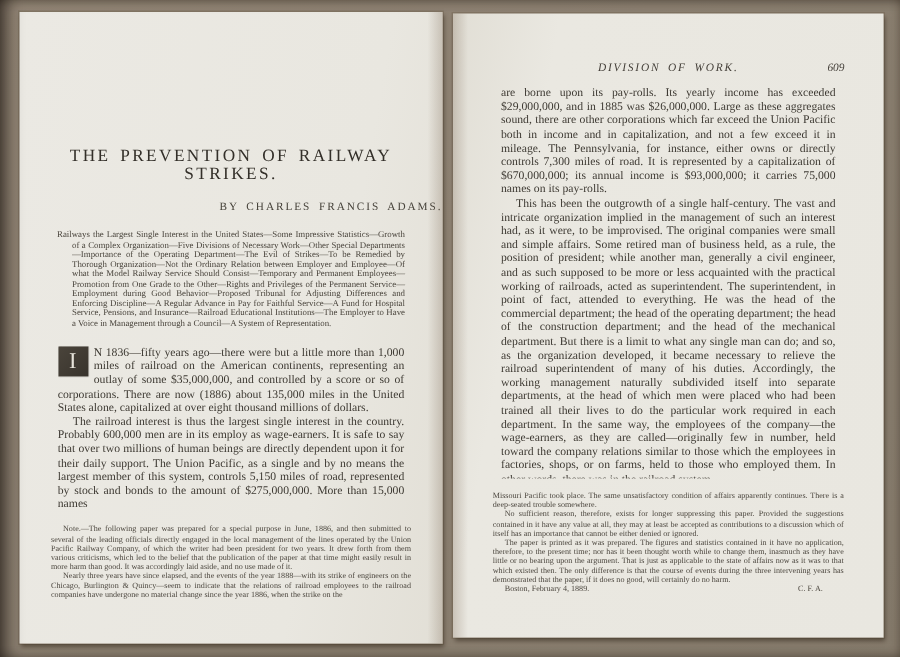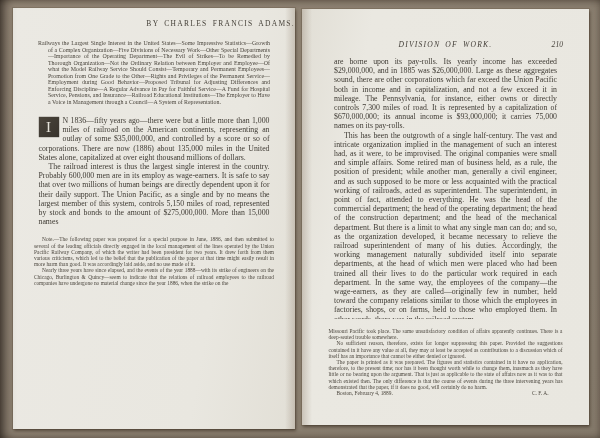--- a/index.html
+++ b/index.html
@@ -86,36 +86,37 @@
   
   .page-left::after{content:"";position:absolute;right:0;top:0;bottom:0;width:10px;
     background:linear-gradient(to right,rgba(120,100,80,0),rgba(120,100,80,.28));pointer-events:none;}
   .page-right::after{content:"";position:absolute;left:0;top:0;bottom:0;width:10px;
     background:linear-gradient(to left,rgba(120,100,80,0),rgba(120,100,80,.28));pointer-events:none;}
 </style>
 </head>
 <body>
 
 <div class="page page-left">
+  <div class="title">THE PREVENTION OF RAILWAY STRIKES.</div>
   <div class="byline">BY CHARLES FRANCIS ADAMS.</div>
   <div class="summary">Railways the Largest Single Interest in the United States—Some Impressive Statistics—Growth of a Complex Organization—Five Divisions of Necessary Work—Other Special Departments—Importance of the Operating Department—The Evil of Strikes—To be Remedied by Thorough Organization—Not the Ordinary Relation between Employer and Employee—Of what the Model Railway Service Should Consist—Temporary and Permanent Employees—Promotion from One Grade to the Other—Rights and Privileges of the Permanent Service—Employment during Good Behavior—Proposed Tribunal for Adjusting Differences and Enforcing Discipline—A Regular Advance in Pay for Faithful Service—A Fund for Hospital Service, Pensions, and Insurance—Railroad Educational Institutions—The Employer to Have a Voice in Management through a Council—A System of Representation.</div>
   <div class="bodytext">
     <p><span class="dropcap">I</span><span>N 1836—fifty years ago—there were but a little more than 1,000 miles of railroad on the American continents, representing an outlay of some $35,000,000, and controlled by a score or so of corporations.  There are now (1886) about 135,000 miles in the United States alone, capitalized at over eight thousand millions of dollars.</span></p>
     <p class="indent">The railroad interest is thus the largest single interest in the country.  Probably 600,000 men are in its employ as wage-earners.  It is safe to say that over two millions of human beings are directly dependent upon it for their daily support.  The Union Pacific, as a single and by no means the largest member of this system, controls 5,150 miles of road, represented by stock and bonds to the amount of $275,000,000.  More than 15,000 names</p>
   </div>
   <div class="footnote">
     <p>Note.—The following paper was prepared for a special purpose in June, 1886, and then submitted to several of the leading officials directly engaged in the local management of the lines operated by the Union Pacific Railway Company, of which the writer had been president for two years.  It drew forth from them various criticisms, which led to the belief that the publication of the paper at that time might easily result in more harm than good.  It was accordingly laid aside, and no use made of it.</p>
     <p>Nearly three years have since elapsed, and the events of the year 1888—with its strike of engineers on the Chicago, Burlington &amp; Quincy—seem to indicate that the relations of railroad employees to the railroad companies have undergone no material change since the year 1886, when the strike on the</p>
   </div>
 </div>
 
 <div class="page page-right">
   <div class="runhead">
     <span class="rh-title">DIVISION OF WORK.</span>
-    <span class="rh-page">210</span>
+    <span class="rh-page">609</span>
   </div>
   <div class="bodytext-r">
     <p>are borne upon its pay-rolls.  Its yearly income has exceeded $29,000,000, and in 1885 was $26,000,000.  Large as these aggregates sound, there are other corporations which far exceed the Union Pacific both in income and in capitalization, and not a few exceed it in mileage.  The Pennsylvania, for instance, either owns or directly controls 7,300 miles of road.  It is represented by a capitalization of $670,000,000; its annual income is $93,000,000; it carries 75,000 names on its pay-rolls.</p>
     <p class="indent">This has been the outgrowth of a single half-century.  The vast and intricate organization implied in the management of such an interest had, as it were, to be improvised.  The original companies were small and simple affairs.  Some retired man of business held, as a rule, the position of president; while another man, generally a civil engineer, and as such supposed to be more or less acquainted with the practical working of railroads, acted as superintendent.  The superintendent, in point of fact, attended to everything.  He was the head of the commercial department; the head of the operating department; the head of the construction department; and the head of the mechanical department.  But there is a limit to what any single man can do; and so, as the organization developed, it became necessary to relieve the railroad superintendent of many of his duties.  Accordingly, the working management naturally subdivided itself into separate departments, at the head of which men were placed who had been trained all their lives to do the particular work required in each department.  In the same way, the employees of the company—the wage-earners, as they are called—originally few in number, held toward the company relations similar to those which the employees in factories, shops, or on farms, held to those who employed them.  In other words, there was in the railroad system</p>
   </div>
   <div class="footnote-r">
     <p class="noindent">Missouri Pacific took place.  The same unsatisfactory condition of affairs apparently continues. There is a deep-seated trouble somewhere.</p>
     <p>No sufficient reason, therefore, exists for longer suppressing this paper.  Provided the suggestions contained in it have any value at all, they may at least be accepted as contributions to a discussion which of itself has an importance that cannot be either denied or ignored.</p>
     <p>The paper is printed as it was prepared.  The figures and statistics contained in it have no application, therefore, to the present time; nor has it been thought worth while to change them, inasmuch as they have little or no bearing upon the argument.  That is just as applicable to the state of affairs now as it was to that which existed then.  The only difference is that the course of events during the three intervening years has demonstrated that the paper, if it does no good, will certainly do no harm.</p>
     <div class="fn-sig">

